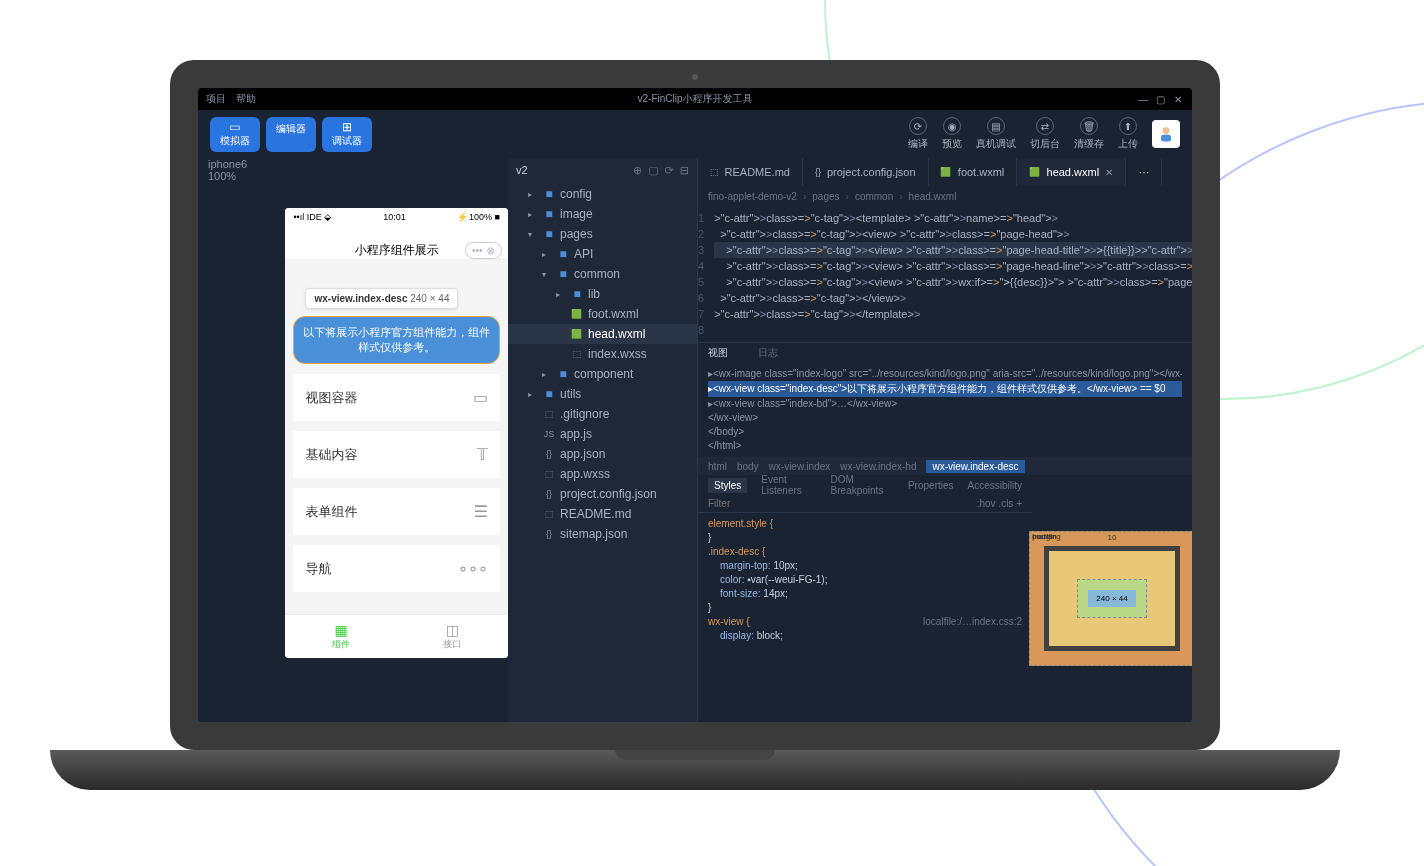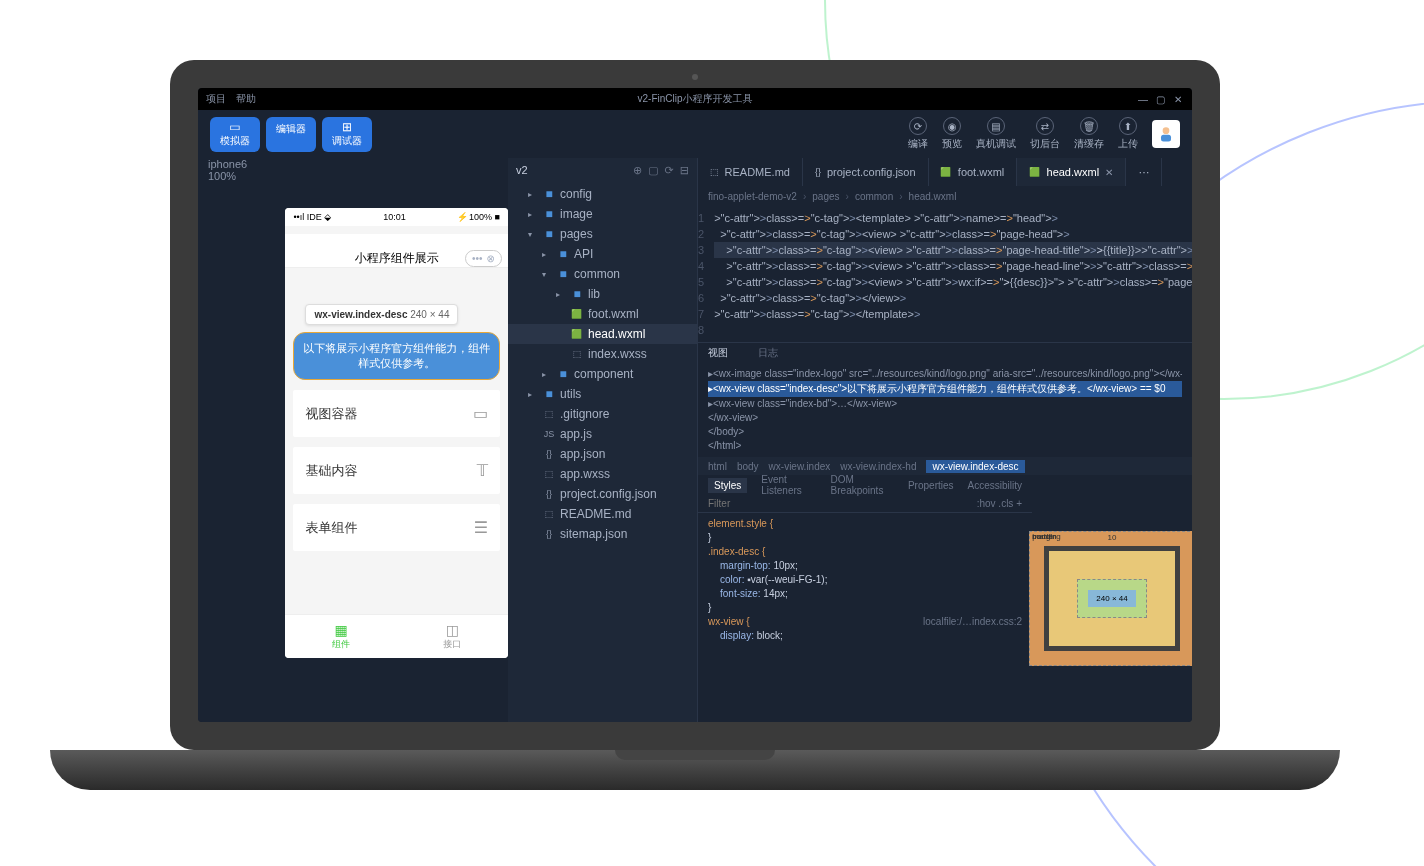--- a/index.html
+++ b/index.html
@@ -36,21 +36,21 @@
 .toolbtn .icon { width: 18px; height: 18px; border: 1px solid #5a6478; border-radius: 50%; display: flex; align-items: center; justify-content: center; margin-bottom: 2px; font-size: 10px; }
 .avatar { width: 28px; height: 28px; background: #fff; border-radius: 4px; display: flex; align-items: center; justify-content: center; }
 .avatar svg { width: 20px; height: 20px; }
 
 
 .body { flex: 1; display: flex; min-height: 0; }
 
 
 .simulator { width: 310px; background: #1a2332; display: flex; flex-direction: row; }
 .sim-status { height: 24px; padding: 0 10px; display: flex; align-items: center; font-size: 11px; color: #8a94a8; }
-.phone { margin: 50px auto 0; width: 232px; height: 450px; background: #f5f5f5; border-radius: 4px; overflow: hidden; display: flex; flex-direction: column; gap: 8px; }
+.phone { margin: 50px auto 0; width: 232px; height: 450px; background: #f5f5f5; border-radius: 4px; overflow: hidden; display: flex; flex-direction: column; }
 .phone-status { height: 18px; background: #fff; display: flex; align-items: center; justify-content: space-between; padding: 0 8px; font-size: 9px; color: #000; }
 .phone-nav { height: 34px; background: #fff; display: flex; align-items: flex-end; justify-content: center; position: relative; border-bottom: 1px solid #eee; }
 .phone-nav-title { font-size: 12px; color: #000; font-weight: 500; }
 .phone-nav-right { position: absolute; right: 6px; display: flex; gap: 4px; }
 .capsule { border: 1px solid #ccc; border-radius: 12px; padding: 2px 6px; font-size: 10px; display: flex; align-items: center; gap: 4px; }
 .phone-content { flex: 1; background: #f5f5f5; padding: 8px; position: relative; }
 .tooltip { position: absolute; top: 28px; left: 20px; background: #fff; border: 1px solid #ddd; border-radius: 4px; padding: 4px 8px; font-size: 10px; color: #666; box-shadow: 0 1px 3px rgba(0,0,0,0.1); z-index: 2; }
 .tooltip b { color: #333; }
 .hilite { margin-top: 48px; background: #4a90d9; color: #fff; padding: 8px; font-size: 11px; text-align: center; border-radius: 12px; border: 1px solid #e8a838; }
 .menu-item { background: #fff; margin-top: 10px; padding: 14px 12px; display: flex; justify-content: space-between; align-items: center; font-size: 13px; color: #333; border-radius: 2px; }
@@ -230,20 +230,24 @@
                     <span class="micon">▭</span>
                   </div>
                   <div class="menu-item">
                     <span>基础内容</span>
                     <span class="micon">𝕋</span>
                   </div>
                   <div class="menu-item">
                     <span>表单组件</span>
                     <span class="micon">☰</span>
                   </div>
+                  <div class="menu-item">
+                    <span>导航</span>
+                    <span class="micon">∘∘∘</span>
+                  </div>
                 </div>
             </div>
             <div class="phone-tabs" id="phone-tabs">
                 <div class="phone-tab active">
                   <span class="ticon">▦</span>
                   <span>组件</span>
                 </div>
                 <div class="phone-tab">
                   <span class="ticon">◫</span>
                   <span>接口</span>

